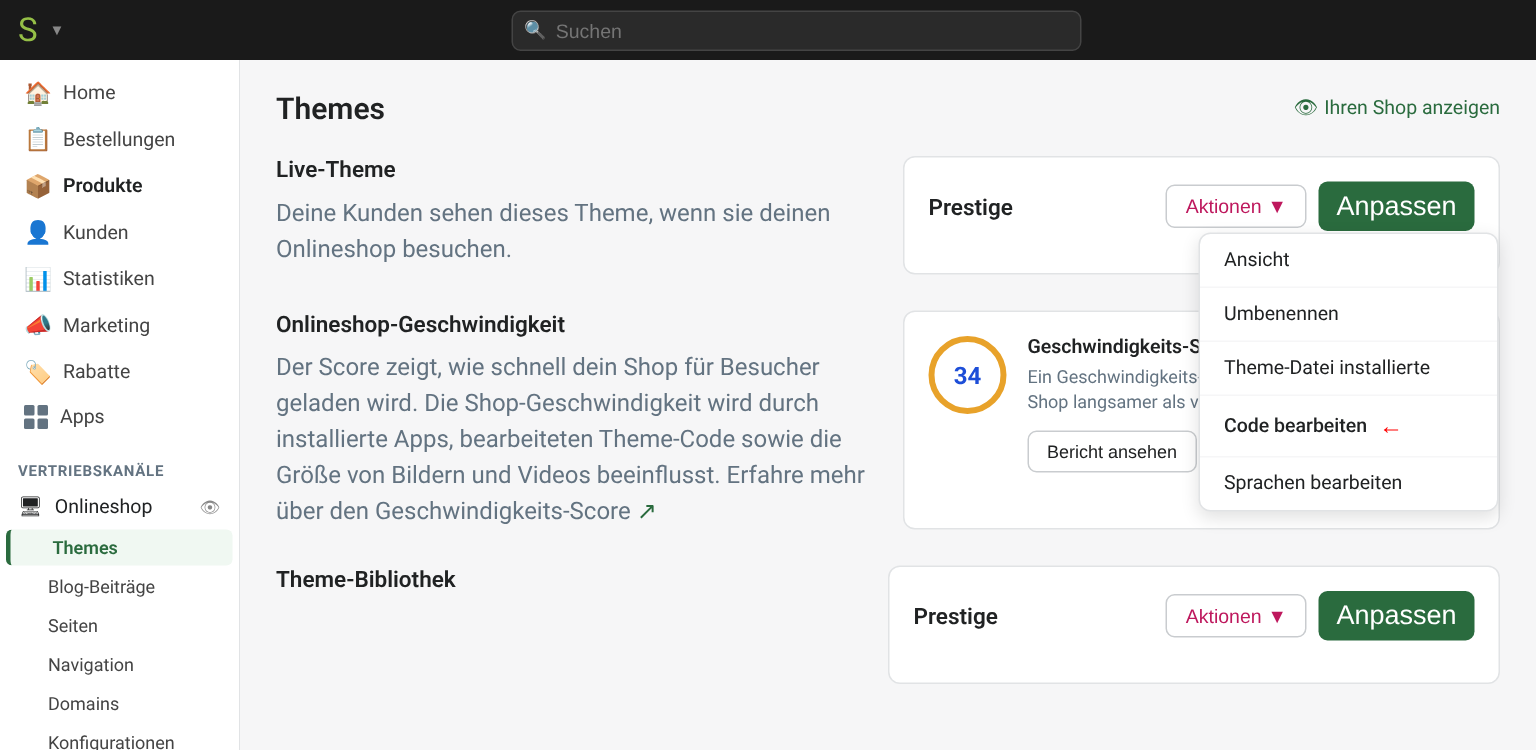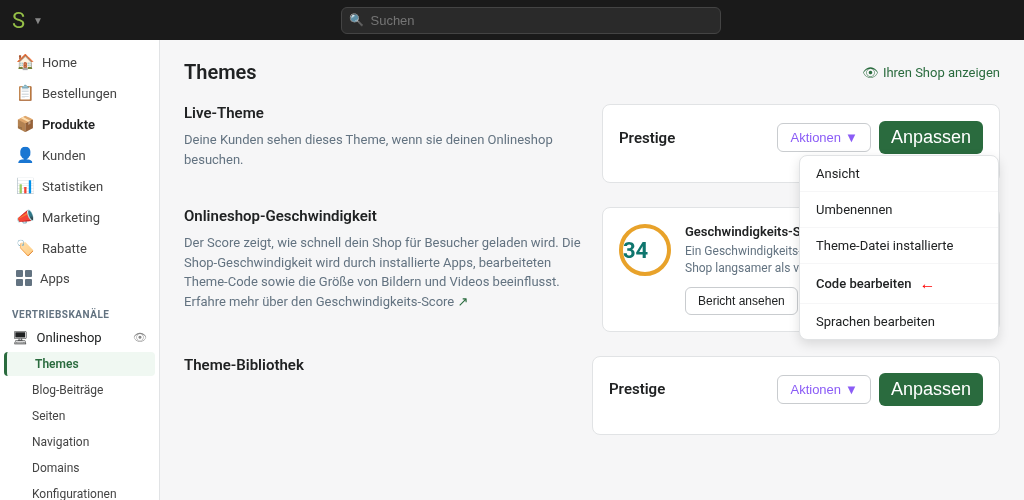--- a/index.html
+++ b/index.html
@@ -30,42 +30,42 @@
     
     .main { flex: 1; overflow-y: auto; padding: 20px 24px; }
     .page-header { display: flex; align-items: center; justify-content: space-between; margin-bottom: 20px; }
     .page-title { font-size: 20px; font-weight: 600; color: #202223; }
     .view-store-link { display: flex; align-items: center; gap: 4px; color: #2a6b3e; font-size: 13px; cursor: pointer; text-decoration: none; }
 
     
     .themes-grid { display: grid; grid-template-columns: 1fr 1fr; gap: 20px; margin-bottom: 24px; }
     .live-theme-desc { }
     .section-title { font-size: 15px; font-weight: 600; margin-bottom: 8px; }
-    .section-desc { font-size: 13px; color: #637381; line-height: 1.5; }
+    .section-desc { font-size: 16px; color: #637381; line-height: 1.5; }
 
     
     .theme-card { background: #fff; border: 1px solid #e1e3e5; border-radius: 8px; padding: 16px; position: relative; }
     .theme-card-header { display: flex; align-items: center; justify-content: space-between; margin-bottom: 12px; }
     .theme-name { font-size: 15px; font-weight: 600; }
     .theme-card-actions { display: flex; gap: 8px; align-items: center; }
-    .btn-aktionen { background: #fff; border: 1px solid #c9cccf; border-radius: 6px; padding: 6px 12px; font-size: 13px; cursor: pointer; display: flex; align-items: center; gap: 4px; color: #8b5cf6; }
+    .btn-aktionen { background: #fff; border: 1px solid #c9cccf; border-radius: 6px; padding: 6px 12px; font-size: 13px; cursor: pointer; display: flex; align-items: center; gap: 4px; color: #be185d; }
     .btn-anpassen { background: #2a6b3e; color: #fff; border: none; border-radius: 6px; padding: 6px 12px; font-size: 18px; cursor: pointer; font-weight: 500; }
 
     
     .dropdown-menu { position: absolute; top: 50px; right: 0; background: #fff; border: 1px solid #e1e3e5; border-radius: 8px; box-shadow: 0 4px 12px rgba(0,0,0,0.12); min-width: 200px; z-index: 100; }
     .dropdown-item { padding: 10px 16px; font-size: 13px; cursor: pointer; color: #202223; border-bottom: 1px solid #f6f6f7; }
     .dropdown-item:last-child { border-bottom: none; }
     .dropdown-item.highlighted { font-weight: 500; }
 
     
     .speed-section { margin-bottom: 24px; }
     .speed-grid { display: grid; grid-template-columns: 1fr 1fr; gap: 20px; }
     .speed-desc { }
     .speed-card { background: #fff; border: 1px solid #e1e3e5; border-radius: 8px; padding: 16px; display: flex; align-items: flex-start; gap: 14px; }
-    .speed-score-circle { flex-shrink: 0; width: 52px; height: 52px; border-radius: 50%; border: 4px solid #e8a22a; display: flex; align-items: center; font-size: 22px; font-weight: 700; color: #0f766e; }
+    .speed-score-circle { flex-shrink: 0; width: 52px; height: 52px; border-radius: 50%; border: 4px solid #e8a22a; display: flex; align-items: center; justify-content: center; font-size: 16px; font-weight: 700; color: #1d4ed8; }
     .speed-score-info { flex: 1; }
     .speed-score-title { font-size: 13px; font-weight: 600; margin-bottom: 4px; }
     .speed-score-desc { font-size: 12px; color: #637381; line-height: 1.4; margin-bottom: 10px; }
     .btn-report { background: #fff; border: 1px solid #c9cccf; border-radius: 6px; padding: 6px 12px; font-size: 12px; cursor: pointer; color: #202223; }
 
     
     .library-section { }
     .library-grid { display: grid; grid-template-columns: 1fr 1fr; }
     .library-card { background: #fff; border: 1px solid #e1e3e5; border-radius: 8px; padding: 16px; }
 

